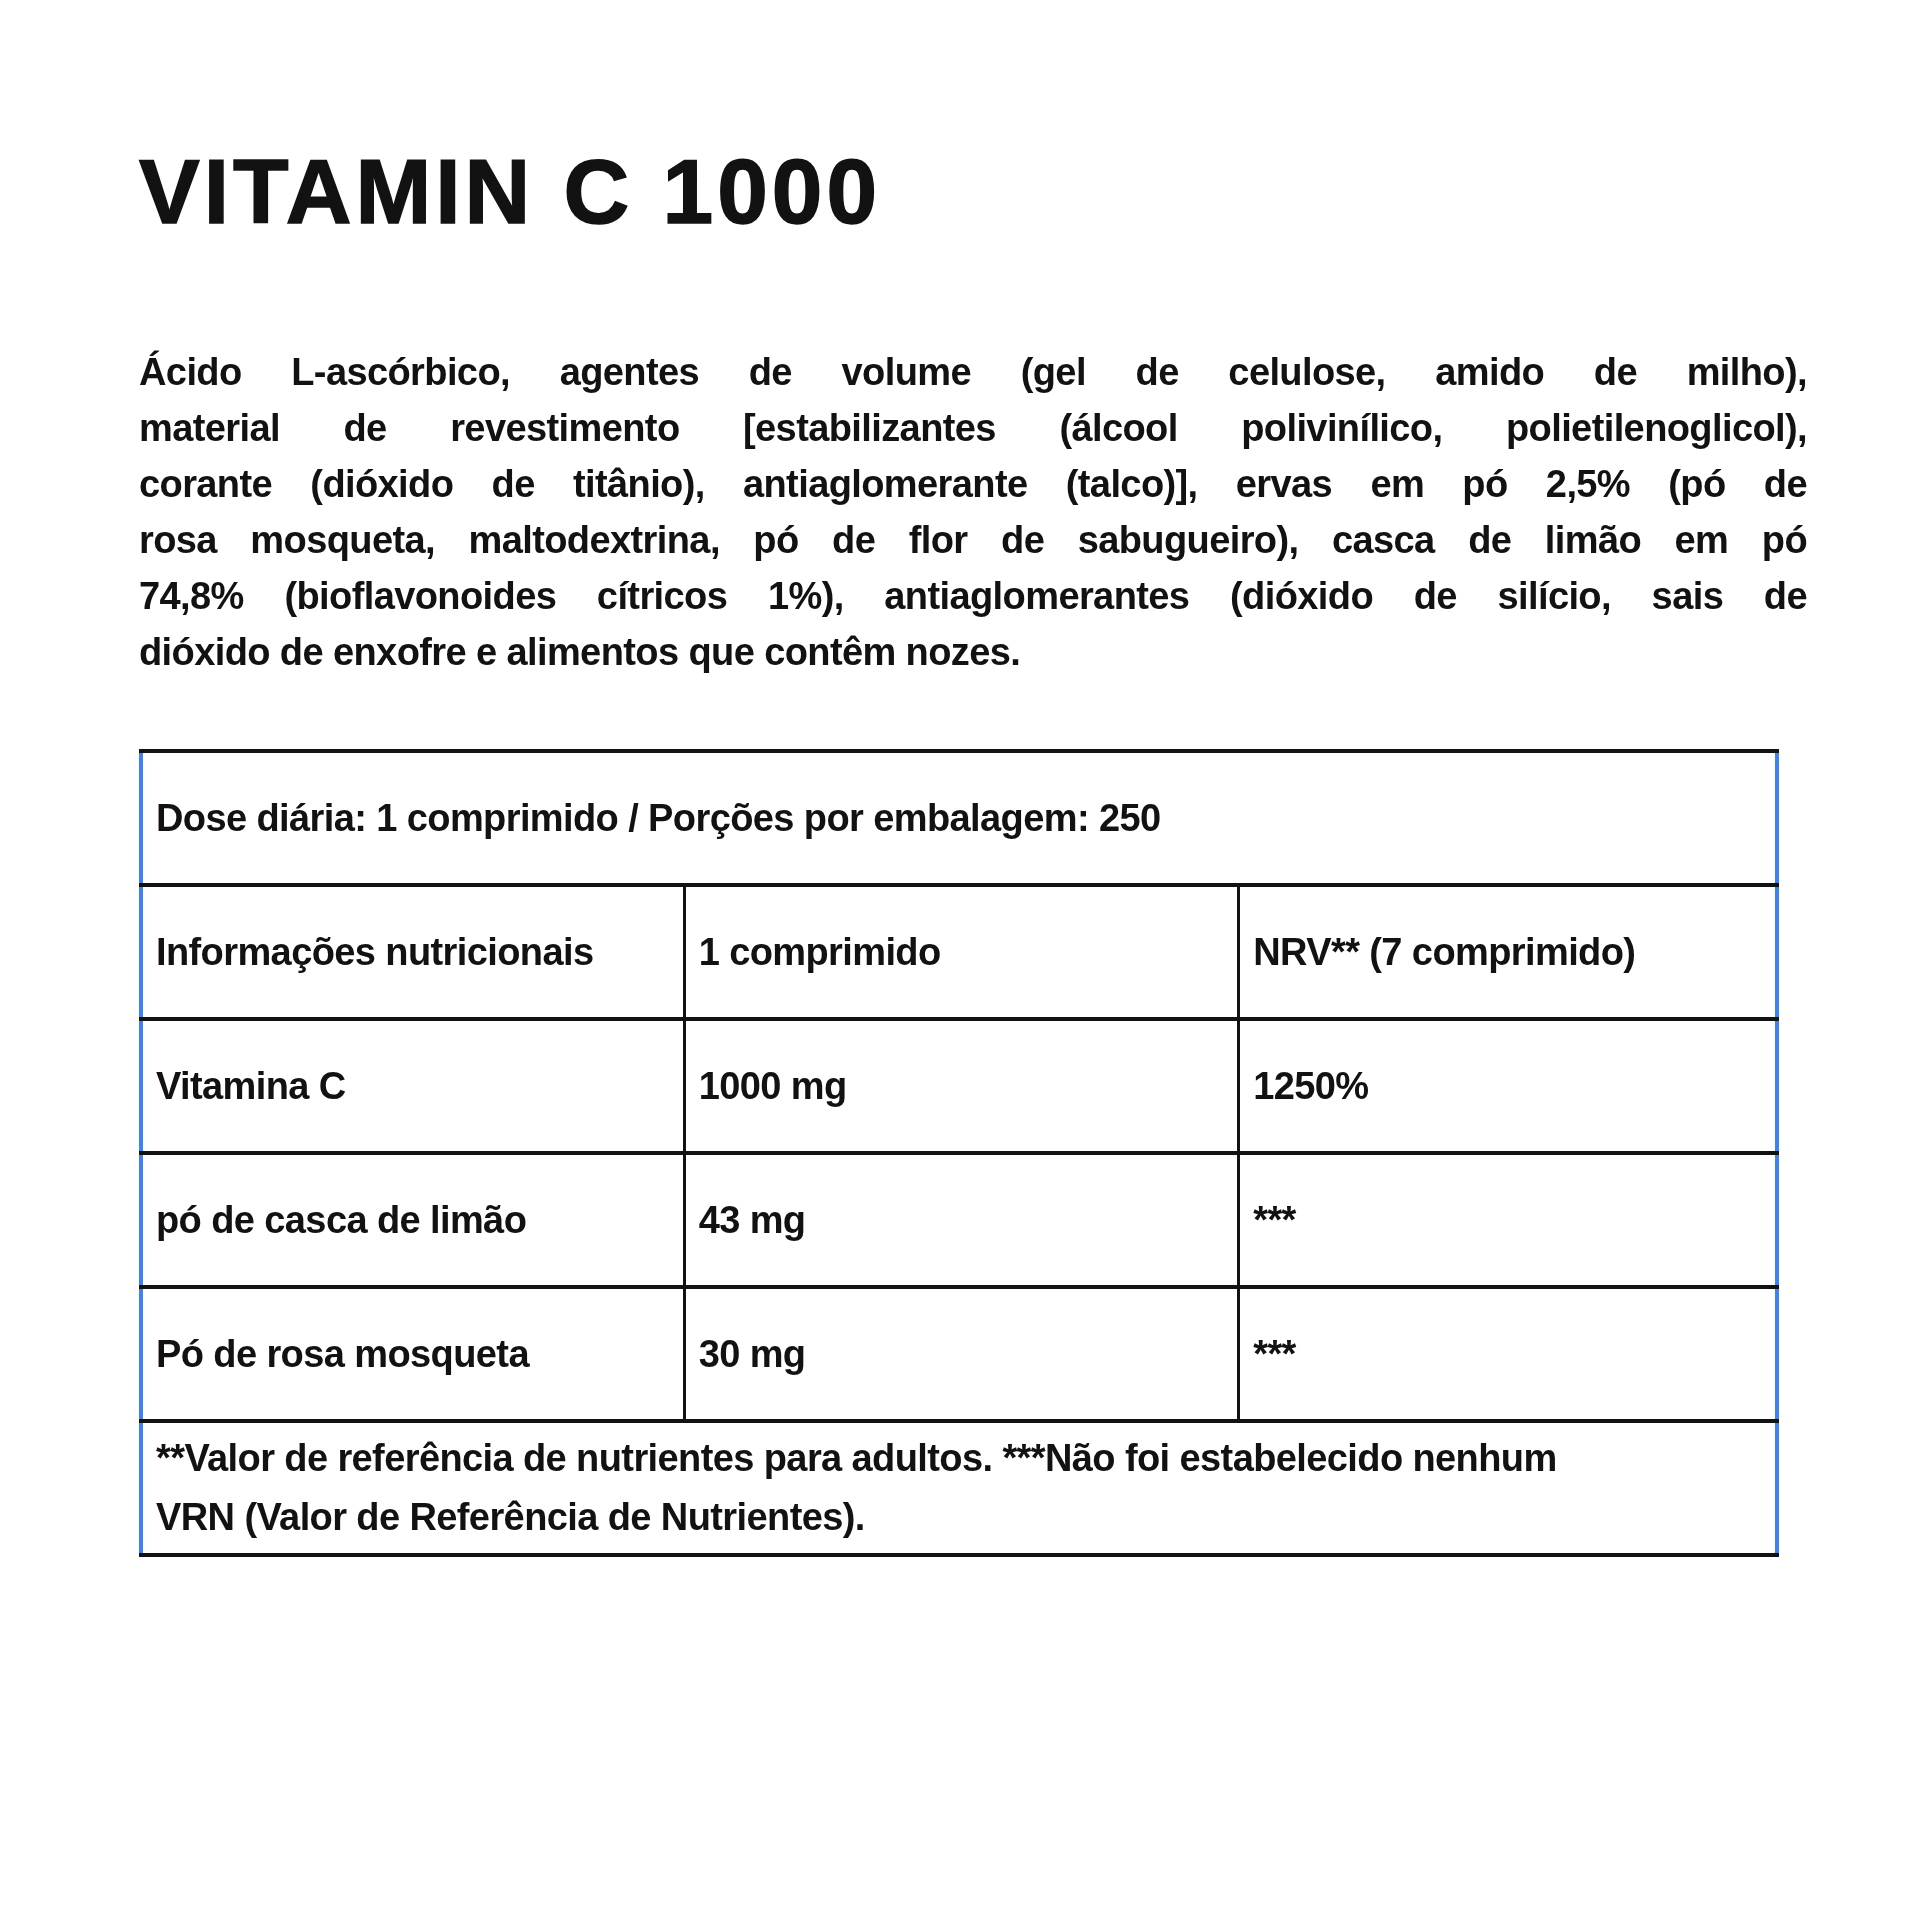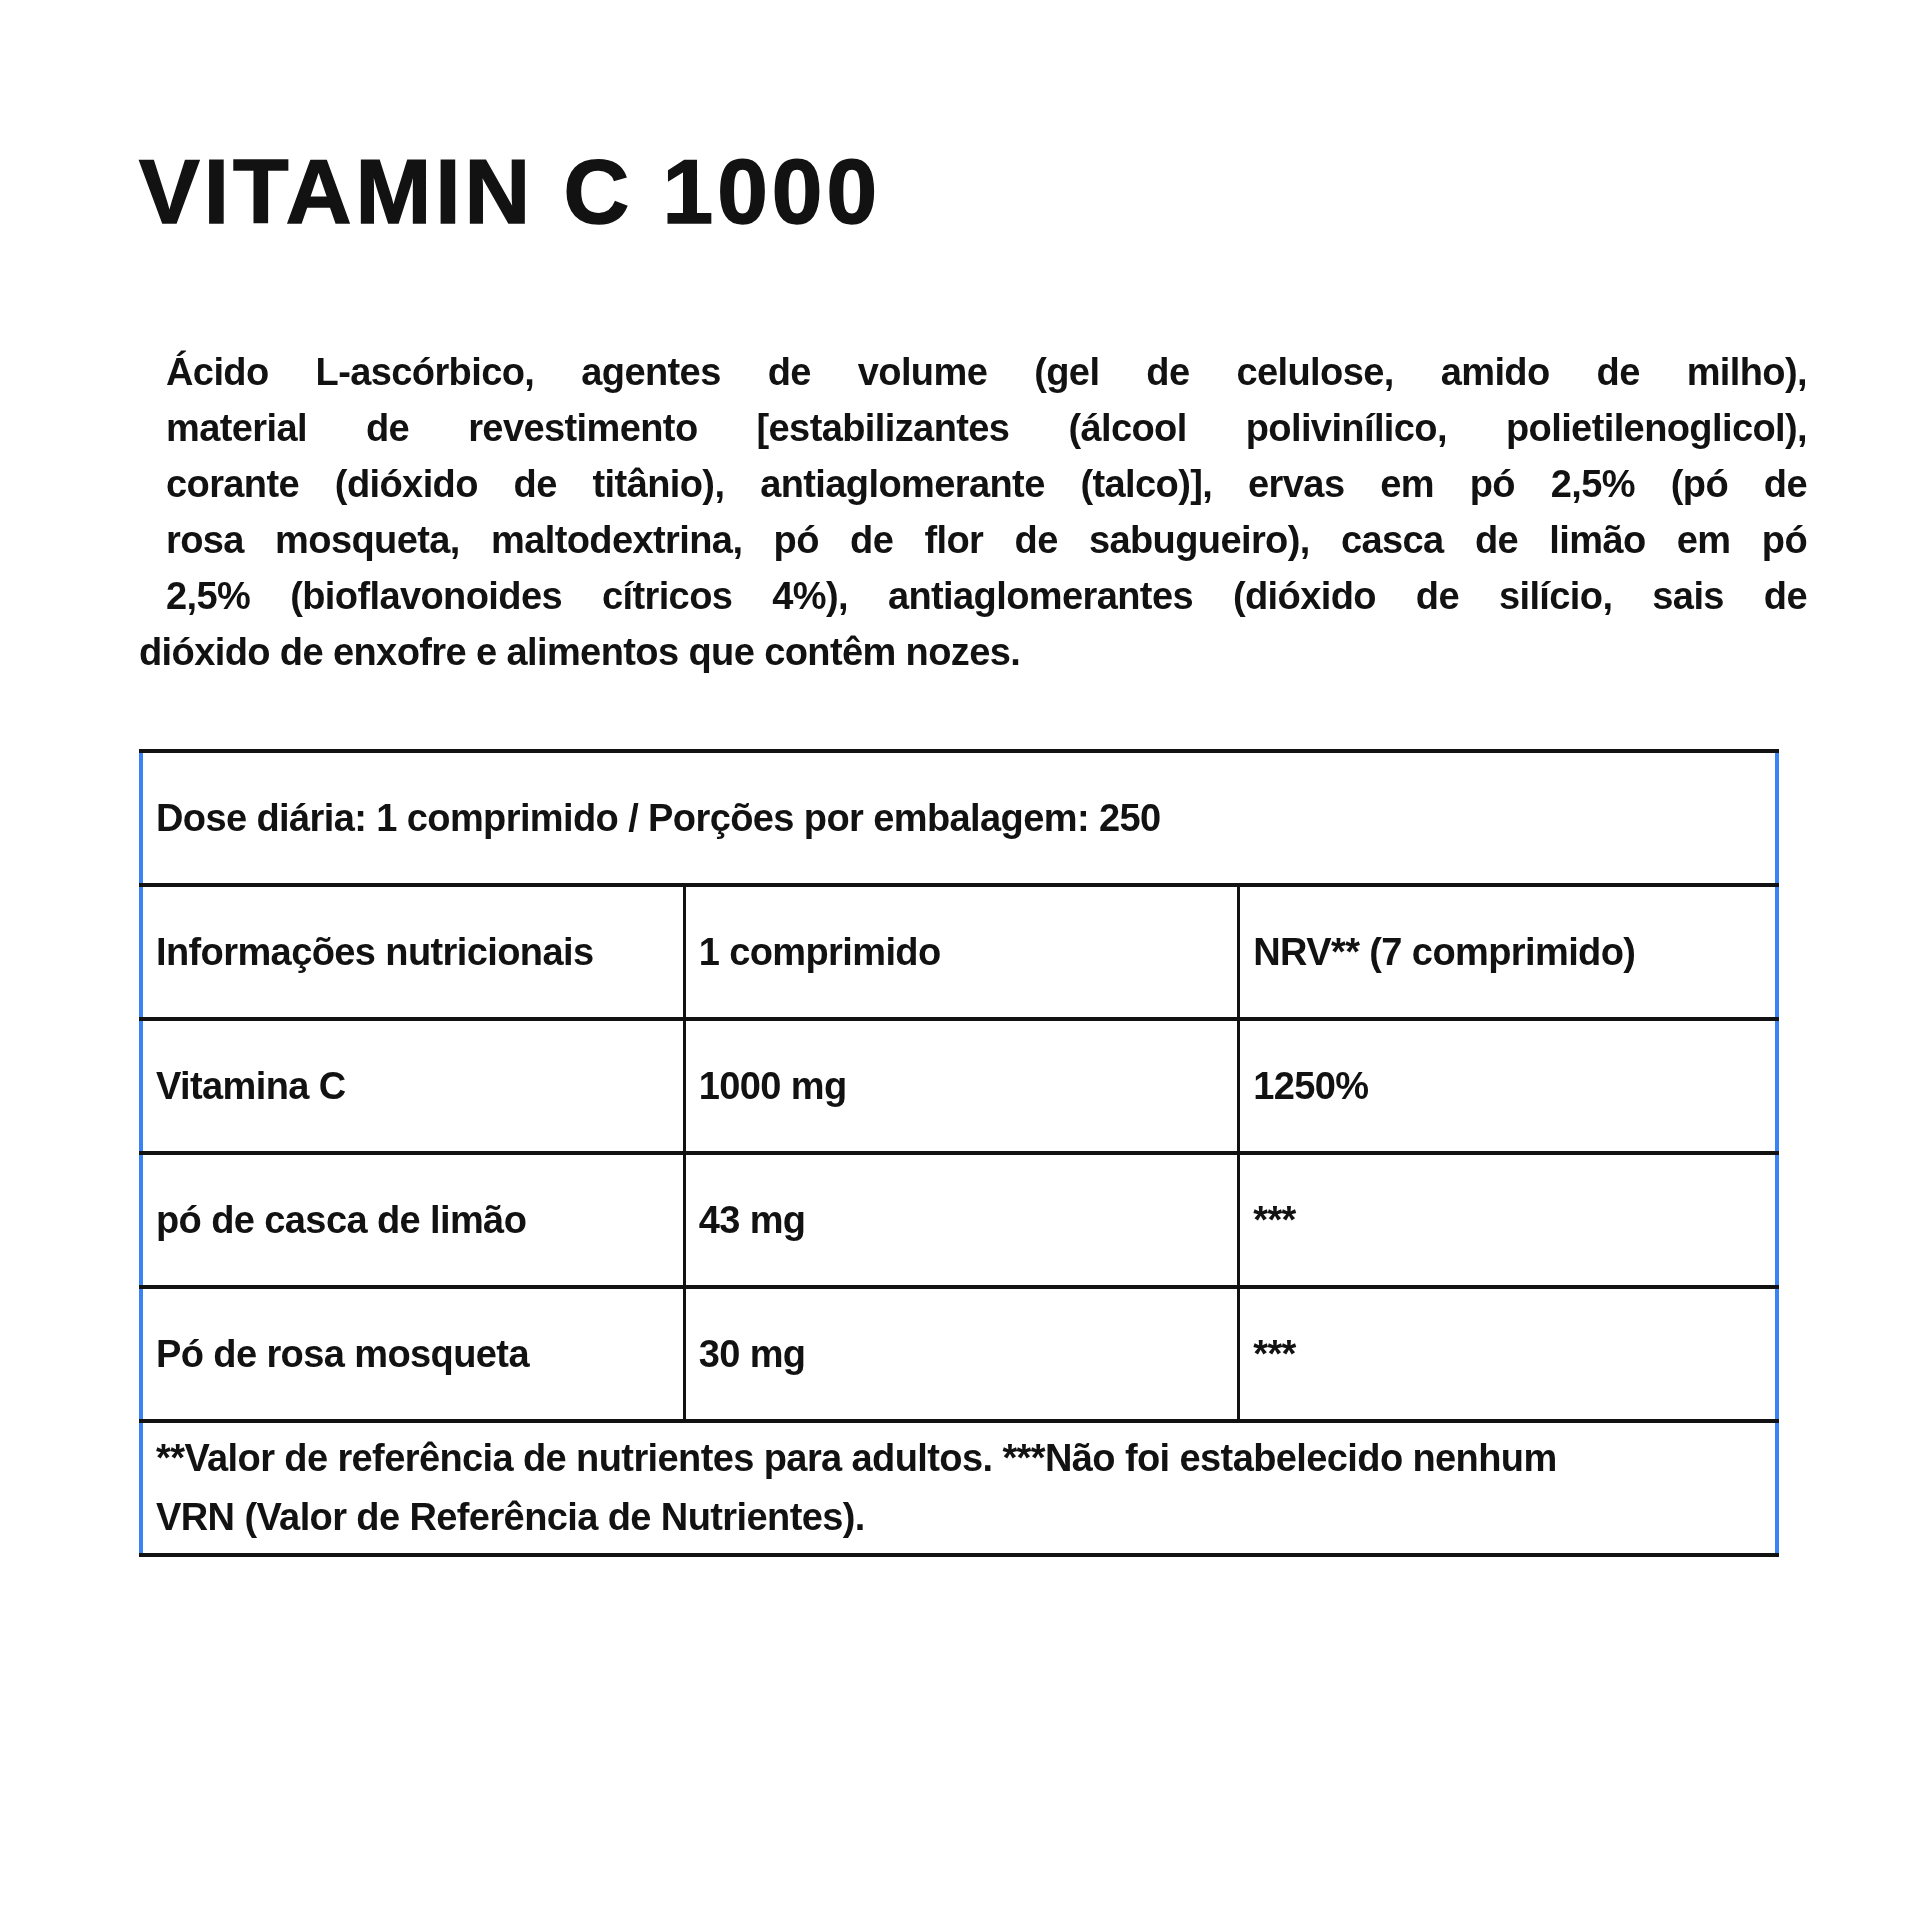--- a/index.html
+++ b/index.html
@@ -28,21 +28,20 @@
   .ingredients { margin-top: 107px; }
   .tline {
     font-size: 38px;
     line-height: 56px;
     letter-spacing: -0.6px;
     white-space: normal;
   }
   .just {
     text-align: justify;
     text-align-last: justify;
-    margin-left: 27px;
   }
   table.facts {
     margin-top: 69px;
     width: 1640px;
     border-collapse: collapse;
     table-layout: fixed;
     border: 4px solid #3b82f6;
   }
   table.facts col.c1 { width: 33.2%; }
   table.facts col.c2 { width: 33.9%; }
@@ -66,21 +65,21 @@
 
 <div class="page">
 
   <h1 class="title">VITAMIN C 1000</h1>
 
   <section class="ingredients">
     <div class="tline just">Ácido L-ascórbico, agentes de volume (gel de celulose, amido de milho),</div>
     <div class="tline just">material de revestimento [estabilizantes (álcool polivinílico, polietilenoglicol),</div>
     <div class="tline just">corante (dióxido de titânio), antiaglomerante (talco)], ervas em pó 2,5% (pó de</div>
     <div class="tline just">rosa mosqueta, maltodextrina, pó de flor de sabugueiro), casca de limão em pó</div>
-    <div class="tline just">2,5% (bioflavonoides cítricos 4%), antiaglomerantes (dióxido de silício, sais de</div>
+    <div class="tline just">74,8% (bioflavonoides cítricos 1%), antiaglomerantes (dióxido de silício, sais de</div>
   </section>
 
   <section class="allergens">
     <div class="tline">dióxido de enxofre e alimentos que contêm nozes.</div>
   </section>
 
   <table class="facts">
     <colgroup>
       <col class="c1">
         <col class="c2">

